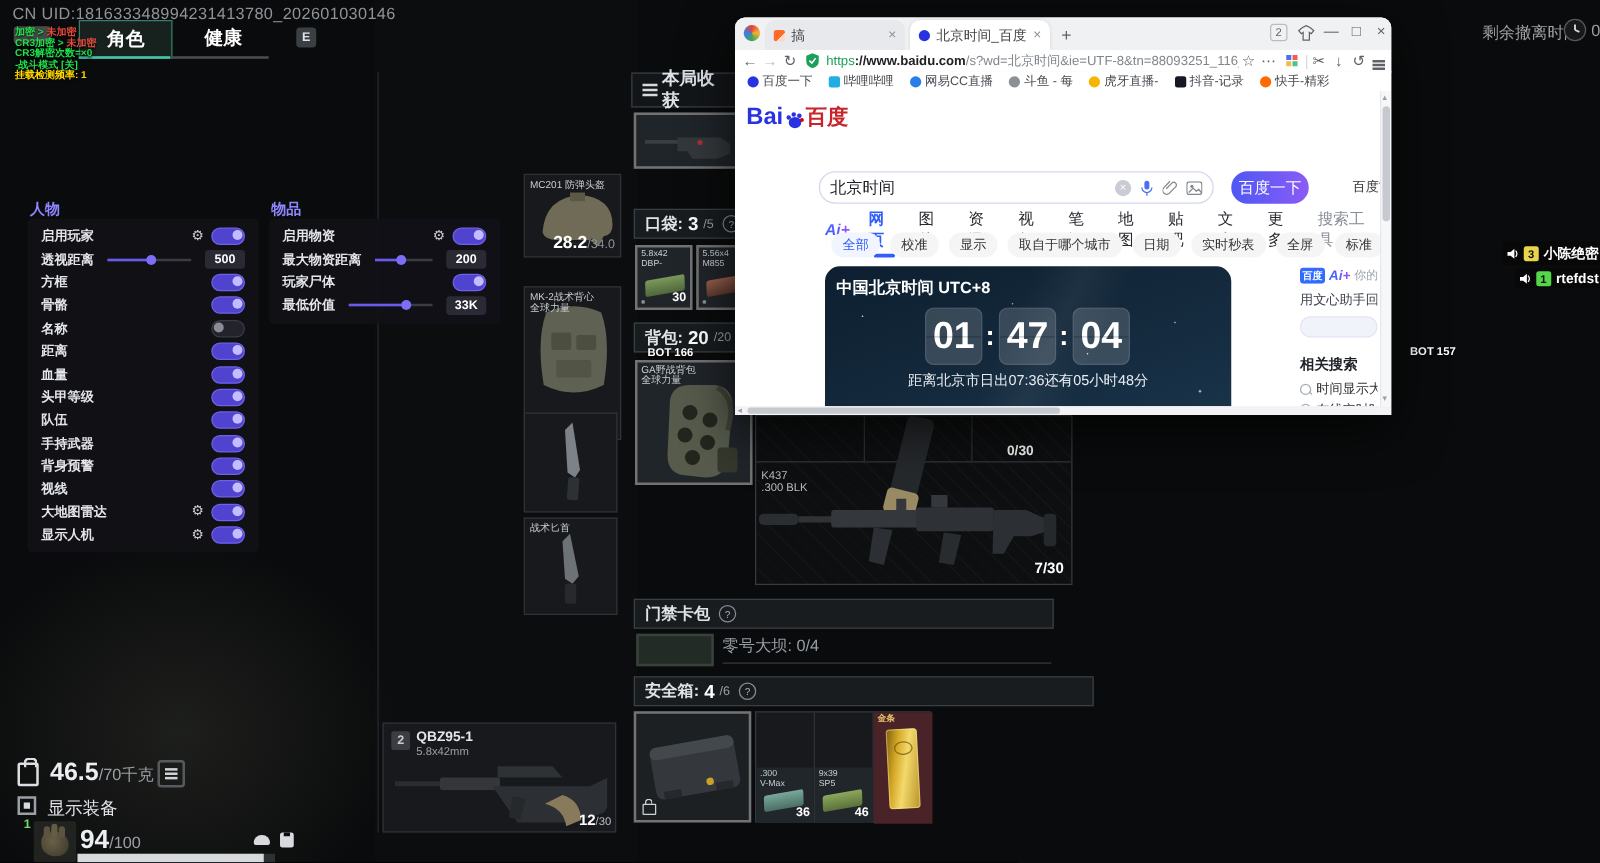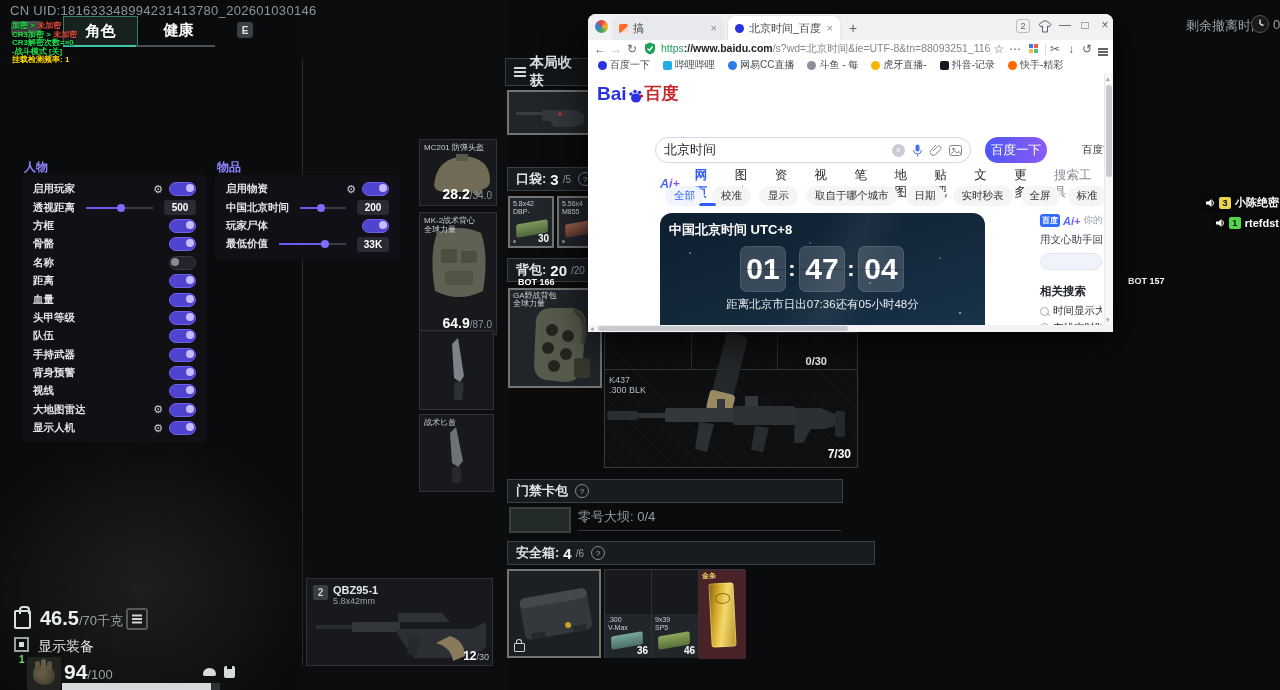--- a/index.html
+++ b/index.html
@@ -226,21 +226,21 @@
 
   <div class="cphead" style="left:217px;top:159px">物品</div>
   <div class="cpanel" style="left:215px;top:175px;width:185px">
     <div class="crow">
         <span class="lbl">启用物资</span>
         <span class="sp"></span>
         <span class="gear">⚙</span>
         <span class="tog"></span>
       </div>
     <div class="crow">
-        <span class="lbl">中国北京时间</span>
+        <span class="lbl">最大物资距离</span>
         <span class="sld">
           <i style="width:40%"></i>
           <b style="left:37%"></b>
         </span>
         <span class="val">200</span>
       </div>
     <div class="crow">
         <span class="lbl">玩家尸体</span>
         <span class="sp"></span>
         <span class="tog"></span>
@@ -257,21 +257,21 @@
 
   <div class="eqbox" style="left:419px;top:139px;width:78px;height:67px">
     <svg width="66" height="50" style="position:absolute;left:8px;top:10px">
         <path d="M6 36 Q8 8 36 6 Q62 8 62 30 Q62 38 55 39 L50 47 44 42 18 42 Q8 42 6 36 Z" fill="#6f6b56"></path>
         <path d="M20 40 q12 9 26 1" stroke="#2c2a22" fill="none"></path>
         <rect x="28" y="4" width="12" height="7" fill="#5b5846"></rect>
       </svg>
     <div class="eqname">MC201 防弹头盔</div>
     <div class="dur"><span class="n">28.2</span><span class="m">/34.0</span></div>
   </div>
-  <div class="eqbox" style="left:419px;top:212px;width:78px;height:123px">
+  <div class="eqbox" style="left:419px;top:229px;width:78px;height:123px">
     <svg width="64" height="80" style="position:absolute;left:7px;top:12px">
         <path d="M10 8 Q32 -2 54 8 Q62 30 56 66 Q32 78 8 66 Q2 30 10 8 Z" fill="#5f6252"></path>
         <rect x="14" y="24" width="16" height="14" rx="2" fill="#4c4f40"></rect>
         <rect x="34" y="26" width="16" height="12" rx="2" fill="#4c4f40"></rect>
         <rect x="18" y="46" width="28" height="14" rx="2" fill="#525546"></rect>
       </svg>
     <div class="eqname"><span>MK-2战术背心</span><br><span>全球力量</span></div>
     <div class="dur"><span class="n">64.9</span><span class="m">/87.0</span></div>
   </div>
   <div class="eqbox" style="left:419px;top:330px;width:75px;height:80px">

